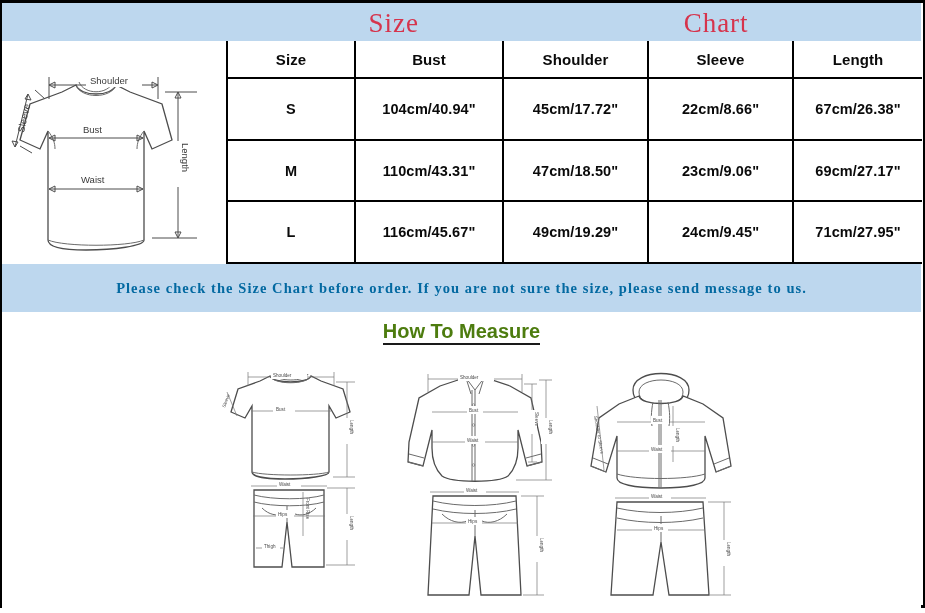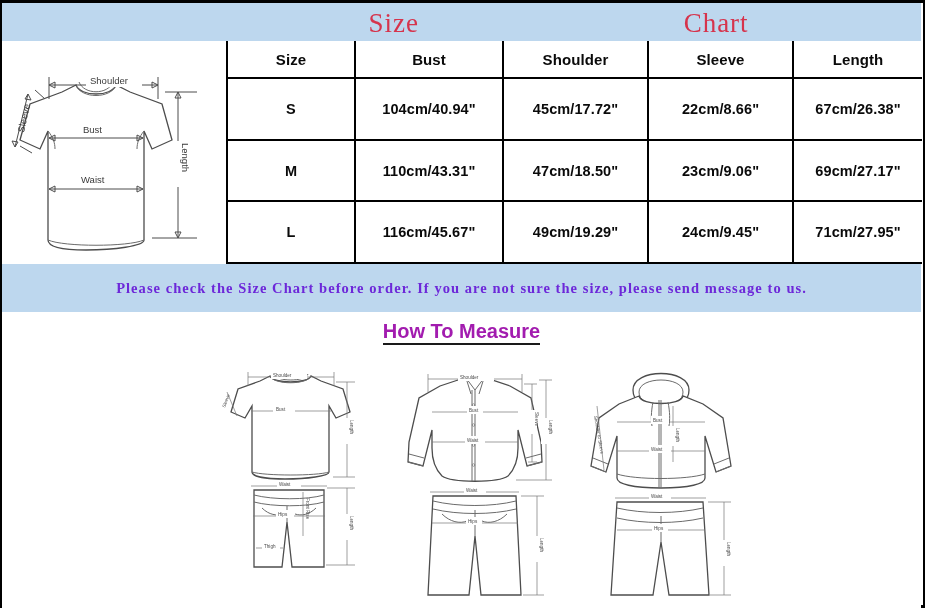--- a/index.html
+++ b/index.html
@@ -91,21 +91,21 @@
     width: 919px; height: 48px;
     background: #bdd7ee;
     display: flex;
     align-items: center;
     justify-content: center;
   }
   .notice-text {
     font-family: "Liberation Serif", serif;
     font-size: 14.5px;
     font-weight: bold;
-    color: #6d28d9;
+    color: #0369a1;
     letter-spacing: 1.05px;
     white-space: nowrap;
   }
 
   
   .bottom-section {
     position: absolute;
     left: 0; top: 309px;
     width: 919px; height: 298px;
     background: #ffffff;
@@ -113,21 +113,21 @@
   .measure-heading {
     position: absolute;
     left: 0; top: 8px;
     width: 919px;
     text-align: center;
   }
   .measure-heading span {
     font-family: "Liberation Sans", sans-serif;
     font-size: 20px;
     font-weight: bold;
-    color: #a21caf;
+    color: #4d7c0f;
     border-bottom: 2px solid #1a1a1a;
     padding-bottom: 1px;
   }
   .diagram-row {
     position: absolute;
     left: 205px; top: 38px;
     width: 540px; height: 255px;
     display: flex;
     justify-content: space-between;
   }

